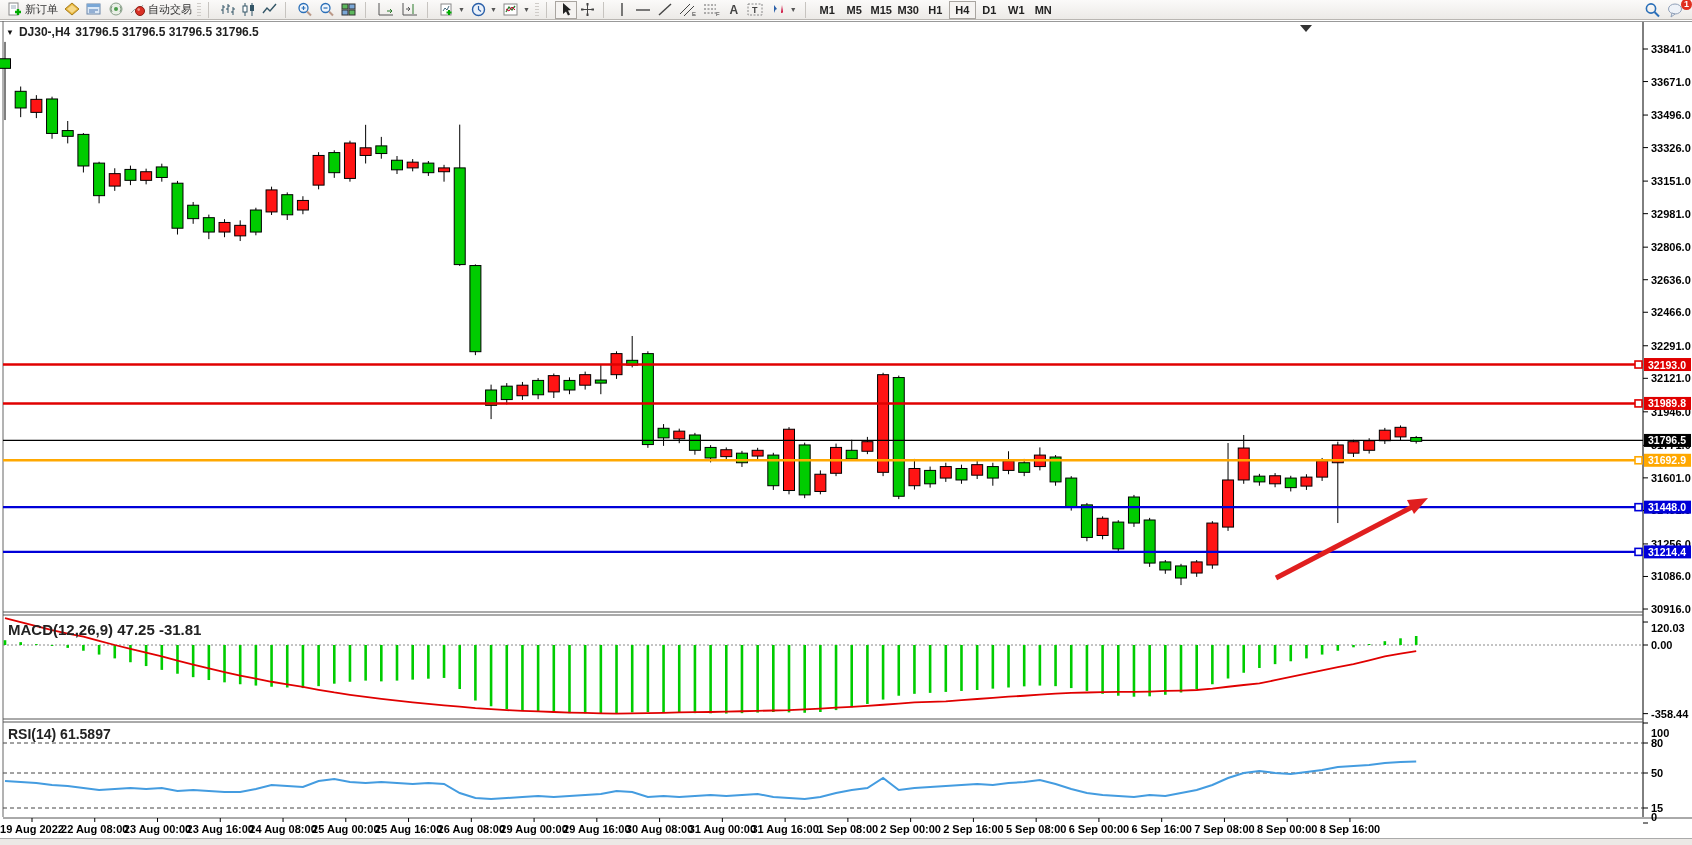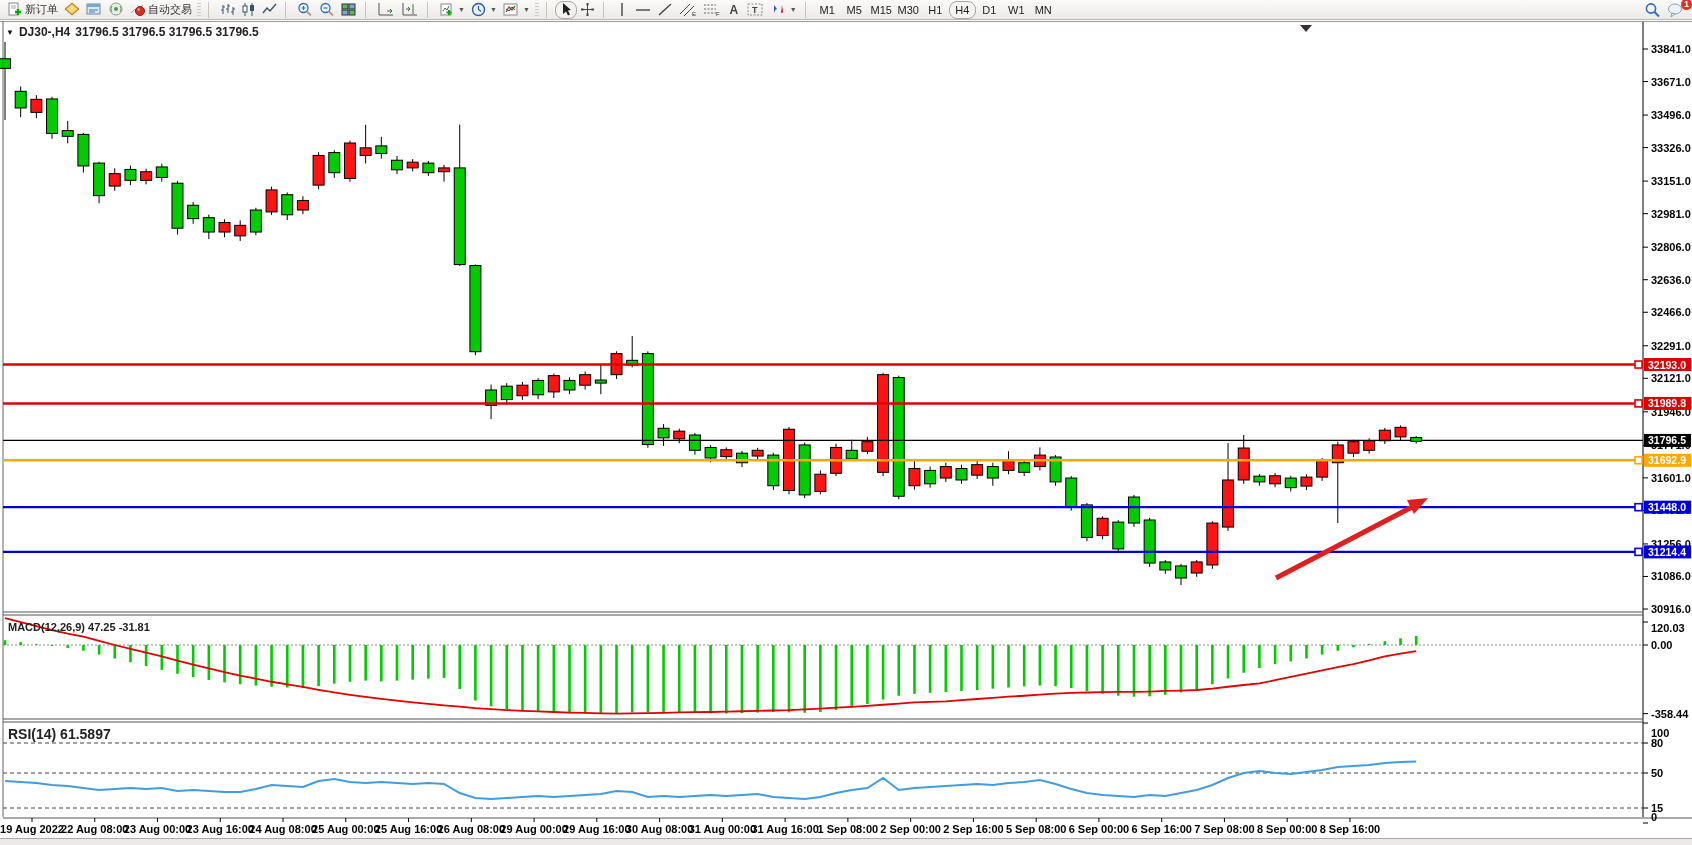--- a/index.html
+++ b/index.html
@@ -4,36 +4,36 @@
 <style>
   html,body{margin:0;padding:0;}
   body{width:1692px;height:845px;overflow:hidden;background:#fff;
        font-family:"Liberation Sans",sans-serif;-webkit-font-smoothing:none;}
   
   #toolbar{position:absolute;left:0;top:0;width:1692px;height:20px;
     background:linear-gradient(#fbfaf9,#eceae7);border-bottom:1px solid #b9b6b2;
     display:flex;align-items:center;padding:0 4px;box-sizing:border-box;font-size:11px;color:#333;}
   .tbtn{height:18px;min-width:20px;display:flex;align-items:center;justify-content:center;
     gap:3px;padding:0 3px;box-sizing:border-box;white-space:nowrap;cursor:default;}
-  .tbtn.active{background:#f5f3f1;border:1px solid #a9a5a0;border-radius:8px;}
+  .tbtn.active{background:#f5f3f1;border:1px solid #a9a5a0;border-radius:0;}
   .tsep{width:5px;height:16px;border-left:1px solid #c7c4c0;margin:0 3px 0 5px;}
   .grip{width:4px;height:14px;margin:0 2px;background:
     repeating-linear-gradient(#cfccc8 0 1px,transparent 1px 3px);}
   .dd{font-size:7px;color:#555;margin-left:1px;}
-  .tf{width:27px;justify-content:center;font-weight:400;color:#222;}
+  .tf{width:27px;justify-content:center;font-weight:700;color:#222;}
   #tb-right{margin-left:auto;display:flex;align-items:center;}
   .badge{position:absolute;top:-2px;right:-4px;background:#e03020;color:#fff;
     border-radius:7px;font-size:9px;font-weight:700;padding:0 3px;line-height:11px;}
   
   #chartwin{position:absolute;left:0;top:21px;width:1692px;height:824px;background:#fff;}
   #plot{position:absolute;left:0;top:0;}
   .overlay{position:absolute;font-size:12px;font-weight:700;color:#222;white-space:pre;}
   #title{left:6px;top:4px;display:flex;align-items:center;gap:5px;}
   #title .tri{font-size:8px;color:#111;}
-  #macd-label{left:8px;top:600px;font-size:11px;}
+  #macd-label{left:8px;top:600px;font-size:15px;}
   #rsi-label{left:8px;top:705px;font-size:14px;}
   #statusstrip{position:absolute;left:0;top:817px;width:1692px;height:7px;
     background:#ece9e6;border-top:1px solid #aaa;}
 </style>
 </head>
 <body>
 
 <div id="toolbar">
   <div class="tbtn">
     <svg width="15" height="15">

